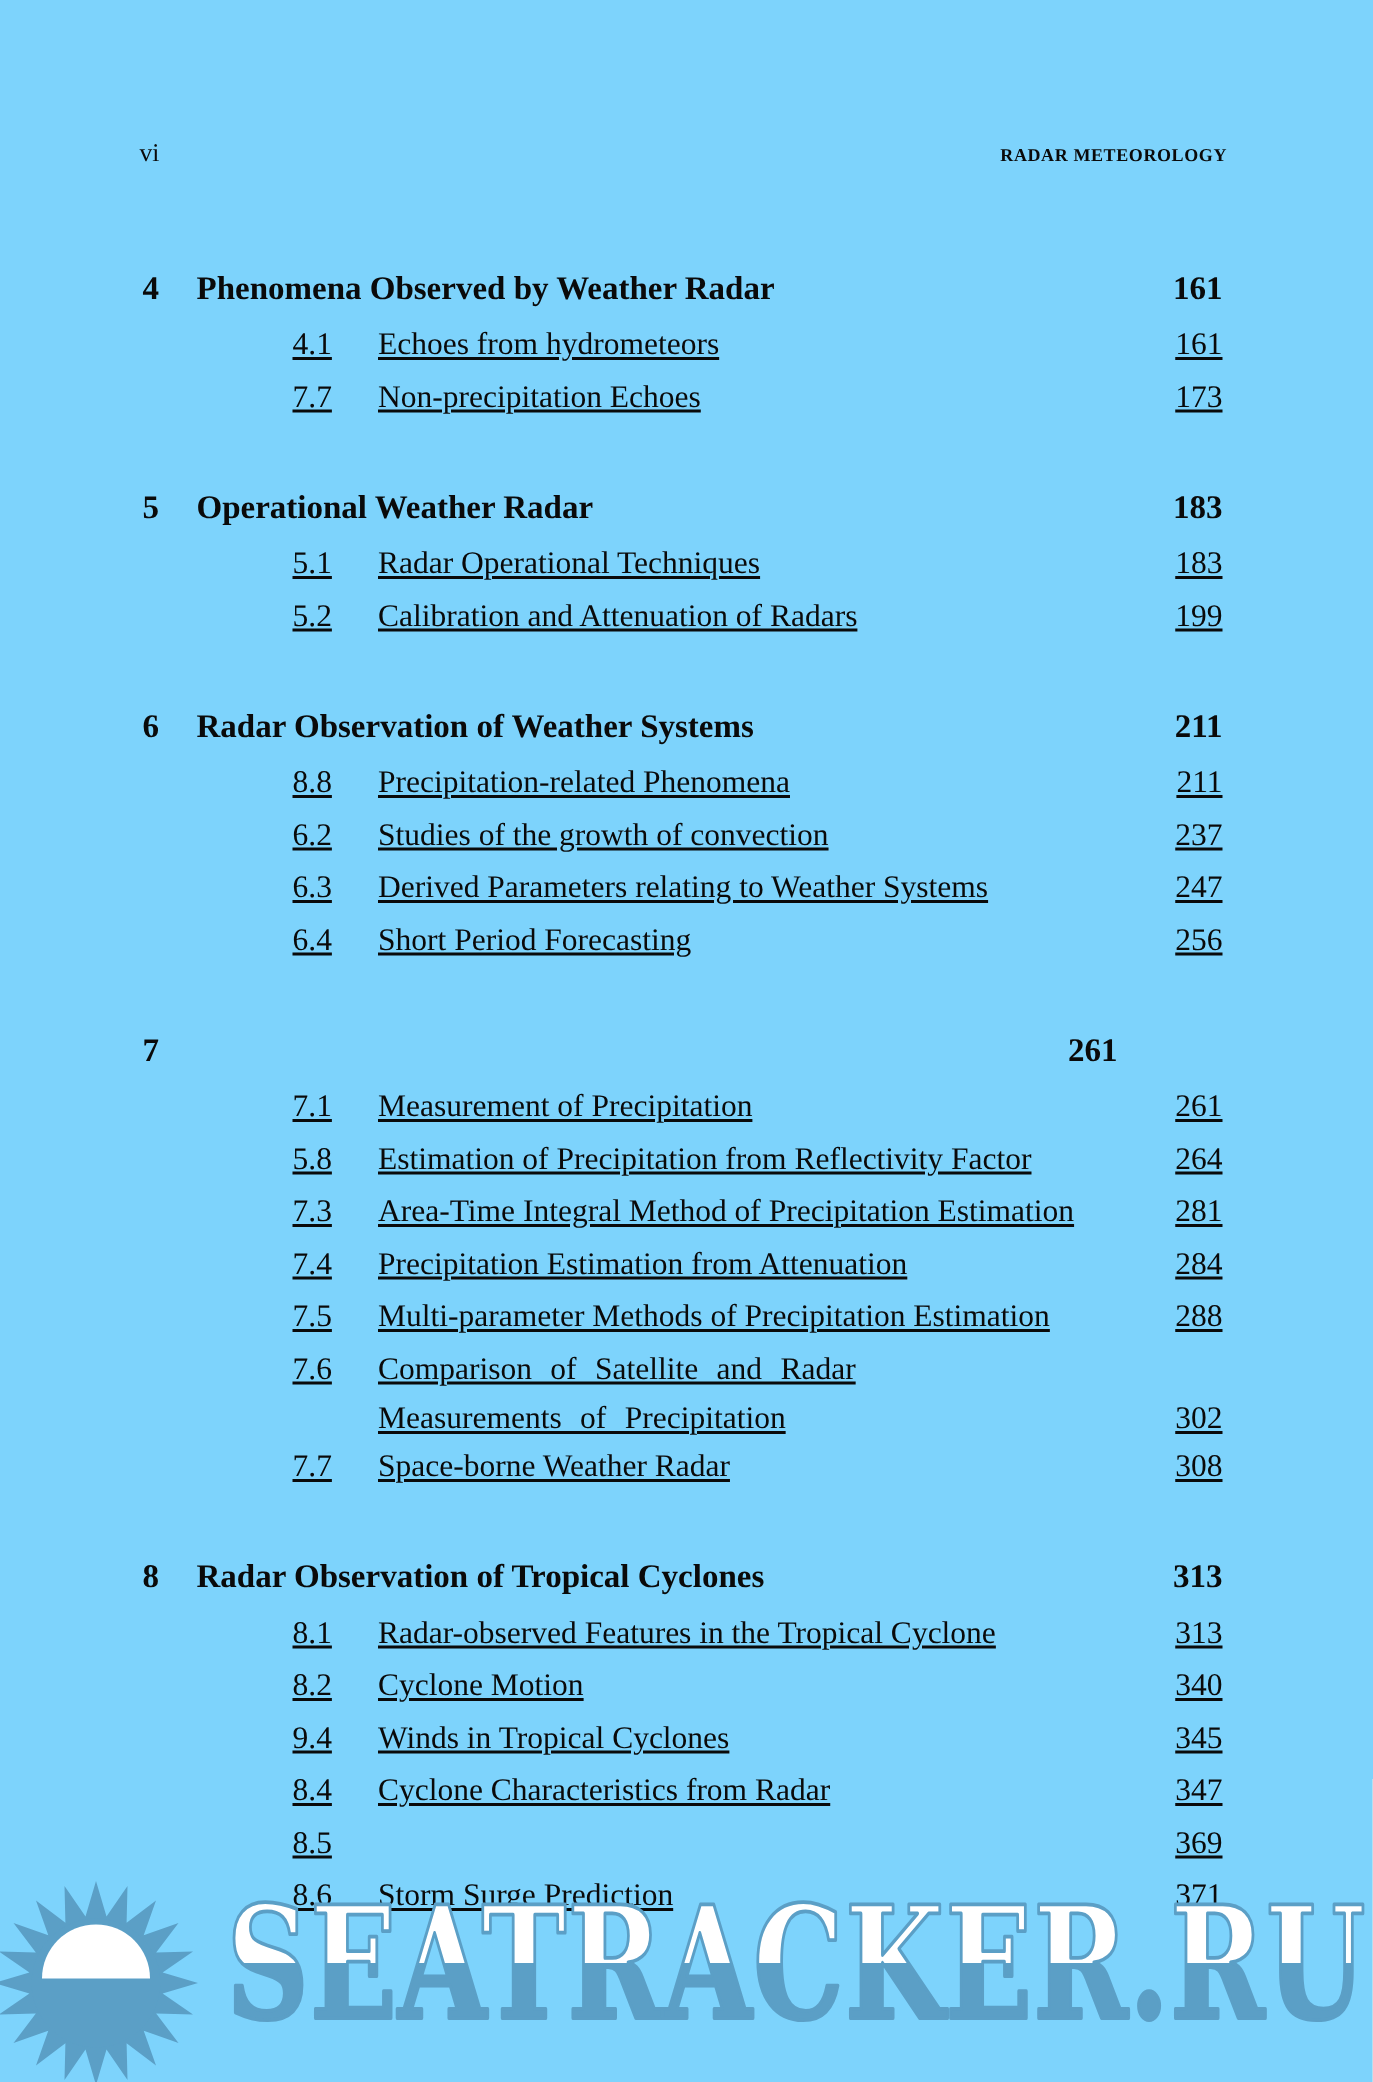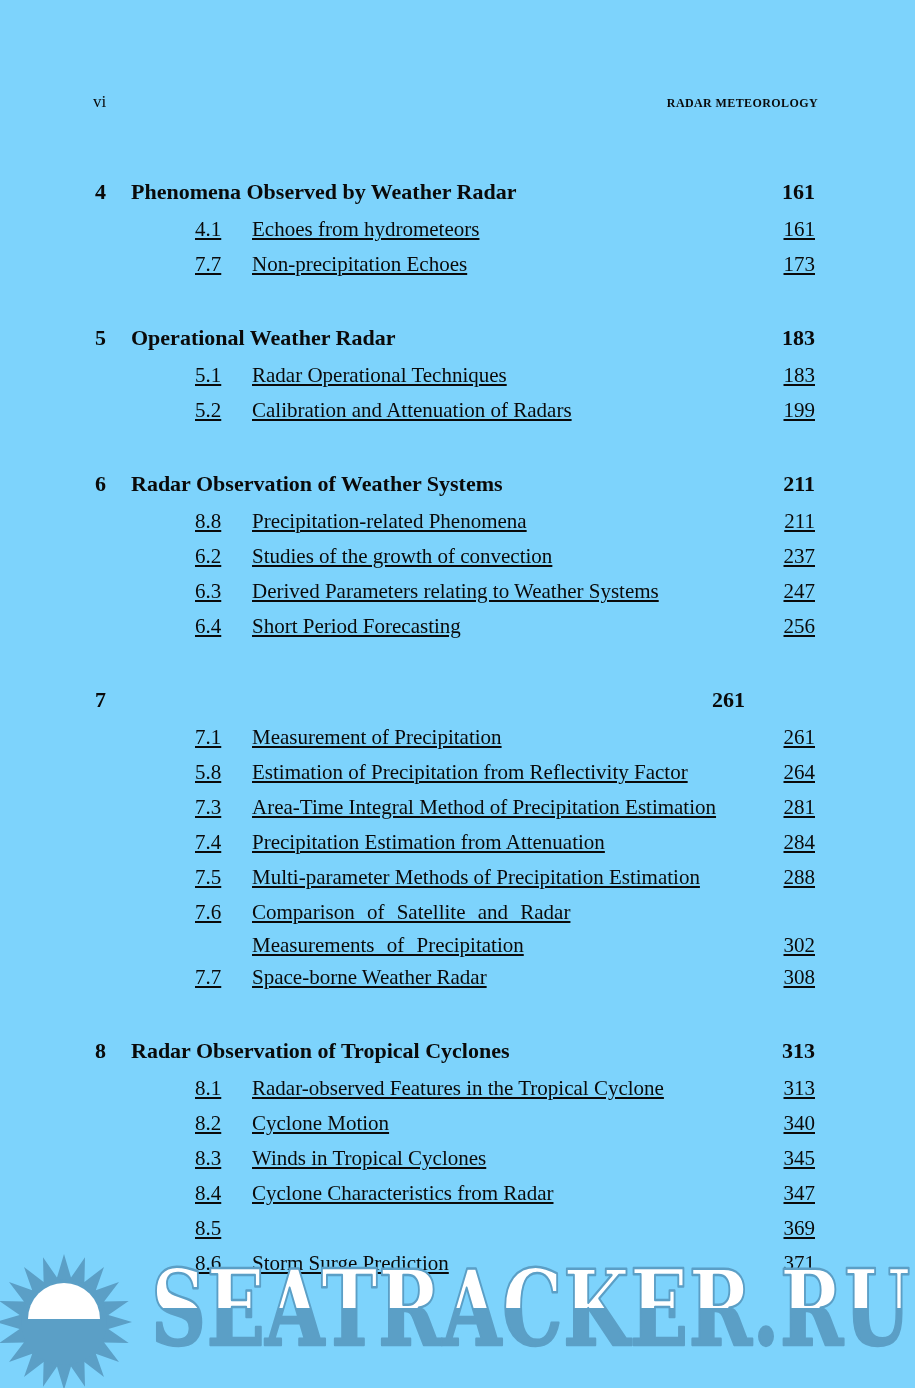--- a/index.html
+++ b/index.html
@@ -185,21 +185,21 @@
 
       <span class="s-page">313</span>
     </div>
           <div class="section">
       <span class="s-num">8.2</span>
       <span class="s-title">Cyclone Motion</span>
 
       <span class="s-page">340</span>
     </div>
           <div class="section">
-      <span class="s-num">8.3</span>
+      <span class="s-num">9.4</span>
       <span class="s-title">Winds in Tropical Cyclones</span>
 
       <span class="s-page">345</span>
     </div>
           <div class="section">
       <span class="s-num">8.4</span>
       <span class="s-title">Cyclone Characteristics from Radar</span>
 
       <span class="s-page">347</span>
     </div>

